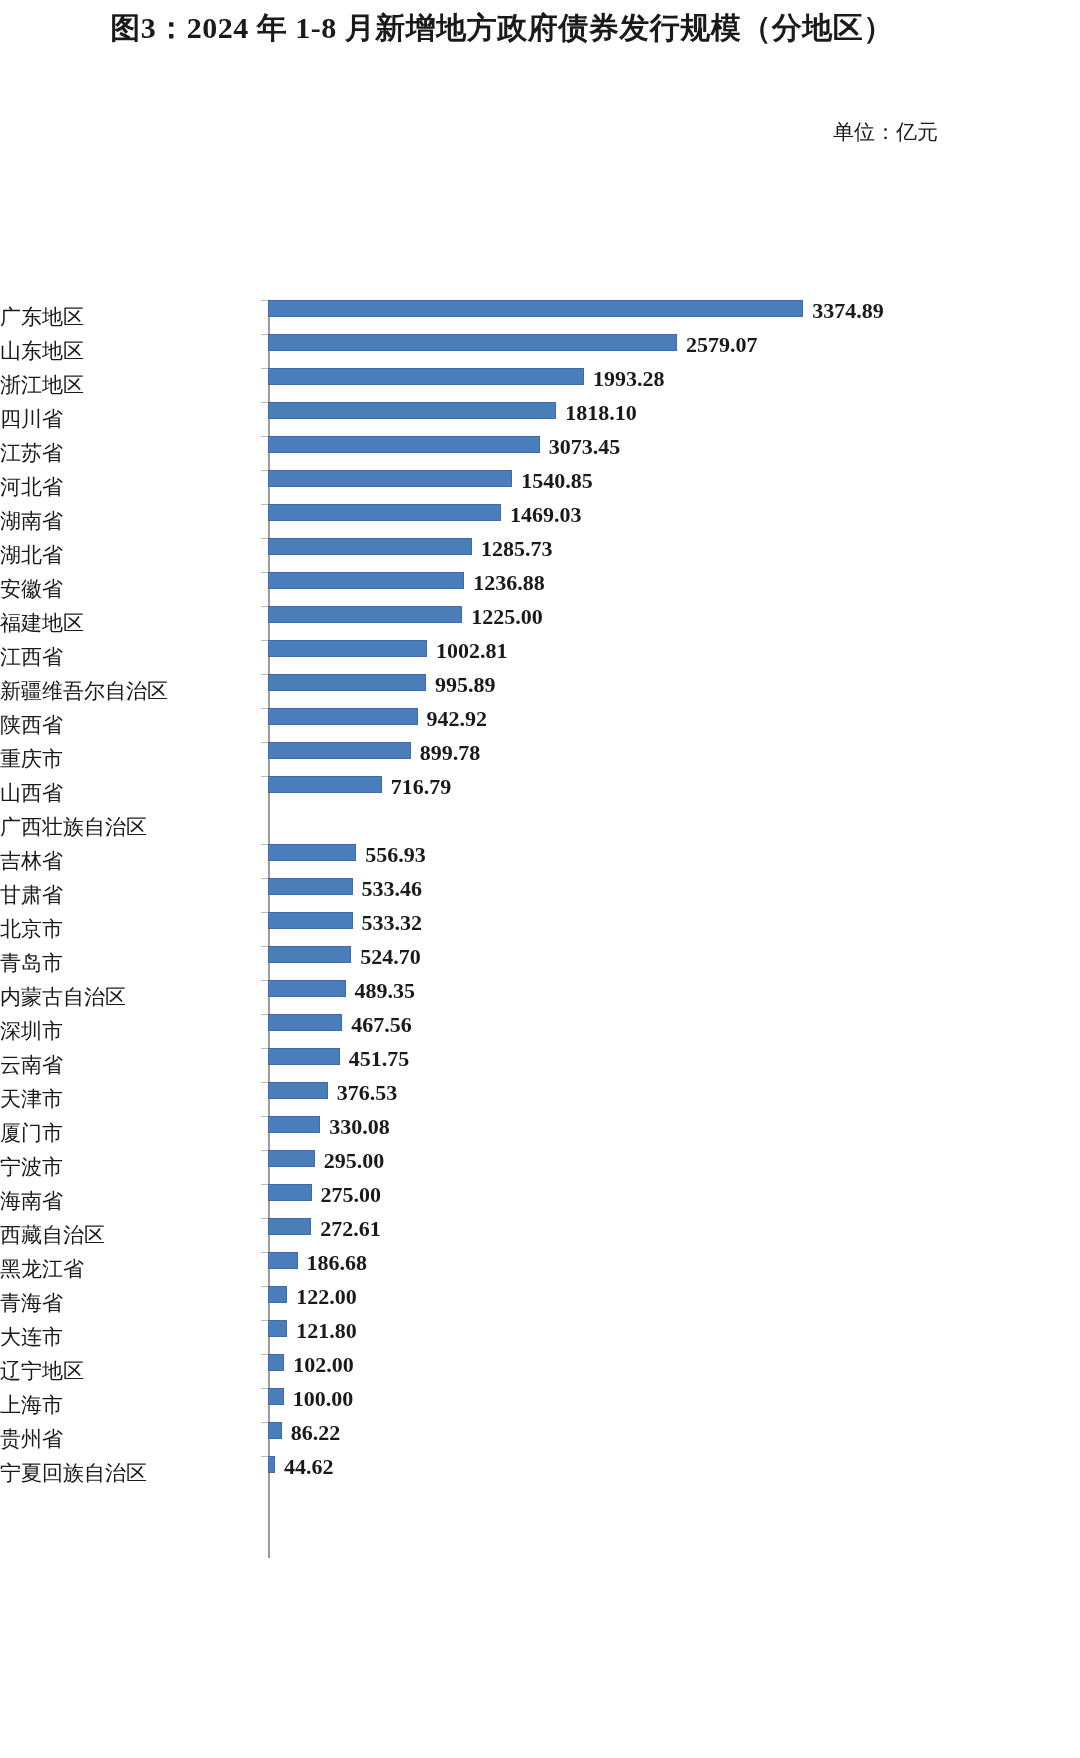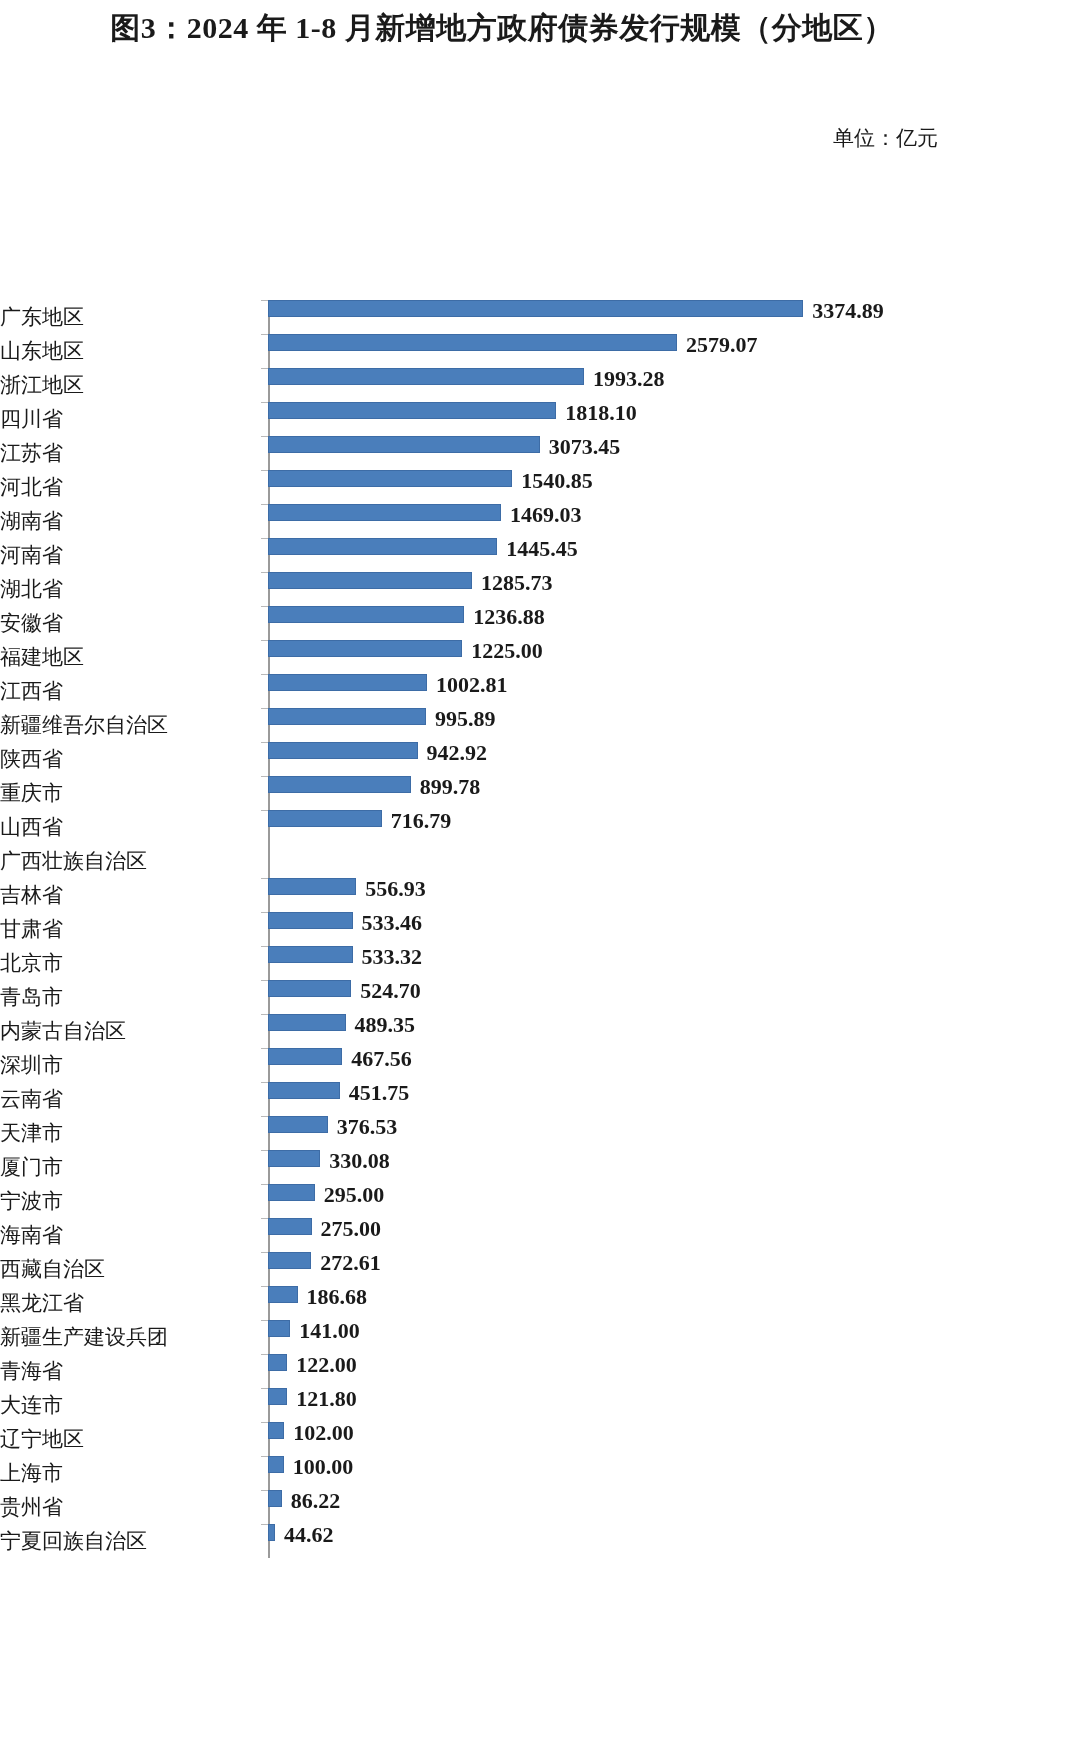--- a/index.html
+++ b/index.html
@@ -27,21 +27,21 @@
     left: 0;
     width: 1004px;
     text-align: center;
     font-size: 30px;
     font-weight: bold;
     letter-spacing: 0.5px;
     white-space: nowrap;
   }
   .unit-label {
     position: absolute;
-    top: 124px;
+    top: 118px;
     right: 142px;
     font-size: 21px;
     font-weight: normal;
   }
   .plot {
     position: absolute;
     top: 300px;
     left: 0;
     width: 1080px;
   }
@@ -157,28 +157,20 @@
         </div>
         <div class="row">
           <div class="cat-label">湖南省</div>
           <div class="bar-area">
             <div class="tick"></div>
             <div class="bar" style="width: 232.946px; background: rgb(74, 126, 187);"></div>
             <div class="val-label">1469.03</div>
           </div>
         </div>
         <div class="row">
-          <div class="cat-label">河南省</div>
-          <div class="bar-area">
-            <div class="tick"></div>
-            <div class="bar" style="width: 229.207px; background: rgb(74, 126, 187);"></div>
-            <div class="val-label">1445.45</div>
-          </div>
-        </div>
-        <div class="row">
           <div class="cat-label">湖北省</div>
           <div class="bar-area">
             <div class="tick"></div>
             <div class="bar" style="width: 203.88px; background: rgb(74, 126, 187);"></div>
             <div class="val-label">1285.73</div>
           </div>
         </div>
         <div class="row">
           <div class="cat-label">安徽省</div>
           <div class="bar-area">
@@ -336,28 +328,20 @@
         </div>
         <div class="row">
           <div class="cat-label">黑龙江省</div>
           <div class="bar-area">
             <div class="tick"></div>
             <div class="bar" style="width: 29.6021px; background: rgb(74, 126, 187);"></div>
             <div class="val-label">186.68</div>
           </div>
         </div>
         <div class="row">
-          <div class="cat-label">新疆生产建设兵团</div>
-          <div class="bar-area">
-            <div class="tick"></div>
-            <div class="bar" style="width: 22.3586px; background: rgb(74, 126, 187);"></div>
-            <div class="val-label">141.00</div>
-          </div>
-        </div>
-        <div class="row">
           <div class="cat-label">青海省</div>
           <div class="bar-area">
             <div class="tick"></div>
             <div class="bar" style="width: 19.3457px; background: rgb(74, 126, 187);"></div>
             <div class="val-label">122.00</div>
           </div>
         </div>
         <div class="row">
           <div class="cat-label">大连市</div>
           <div class="bar-area">

